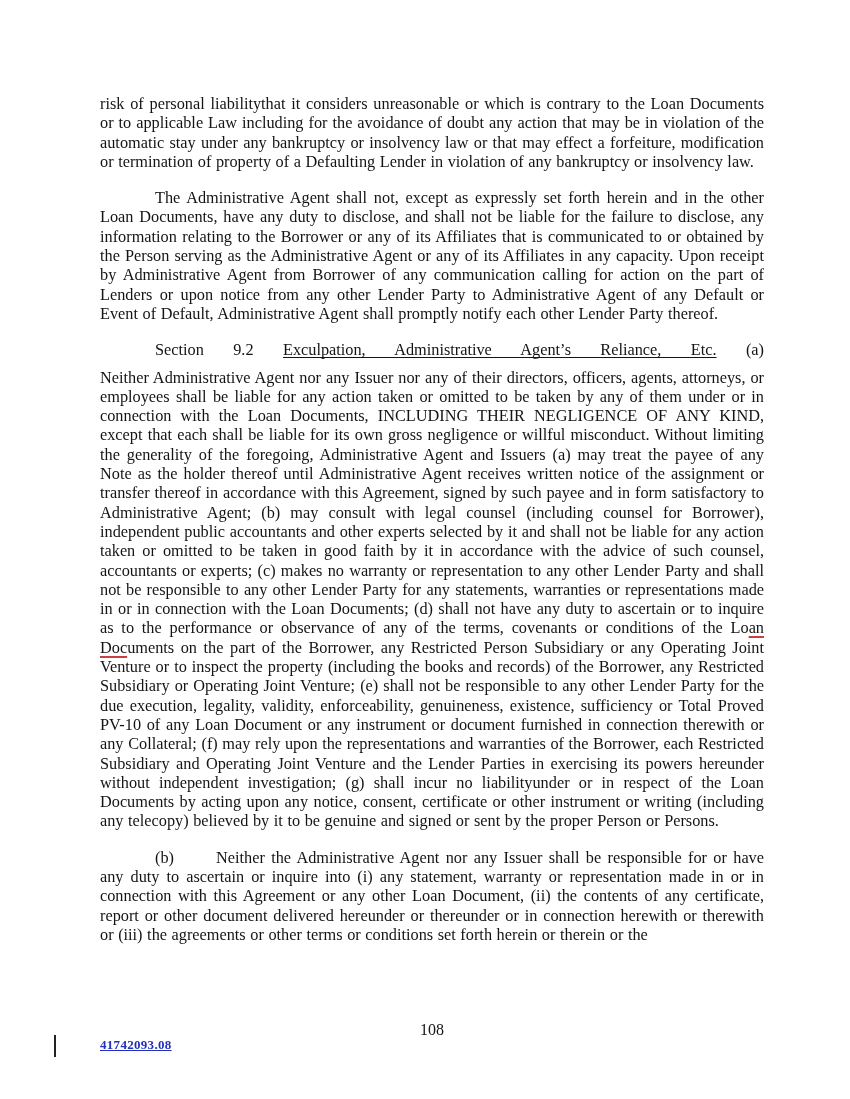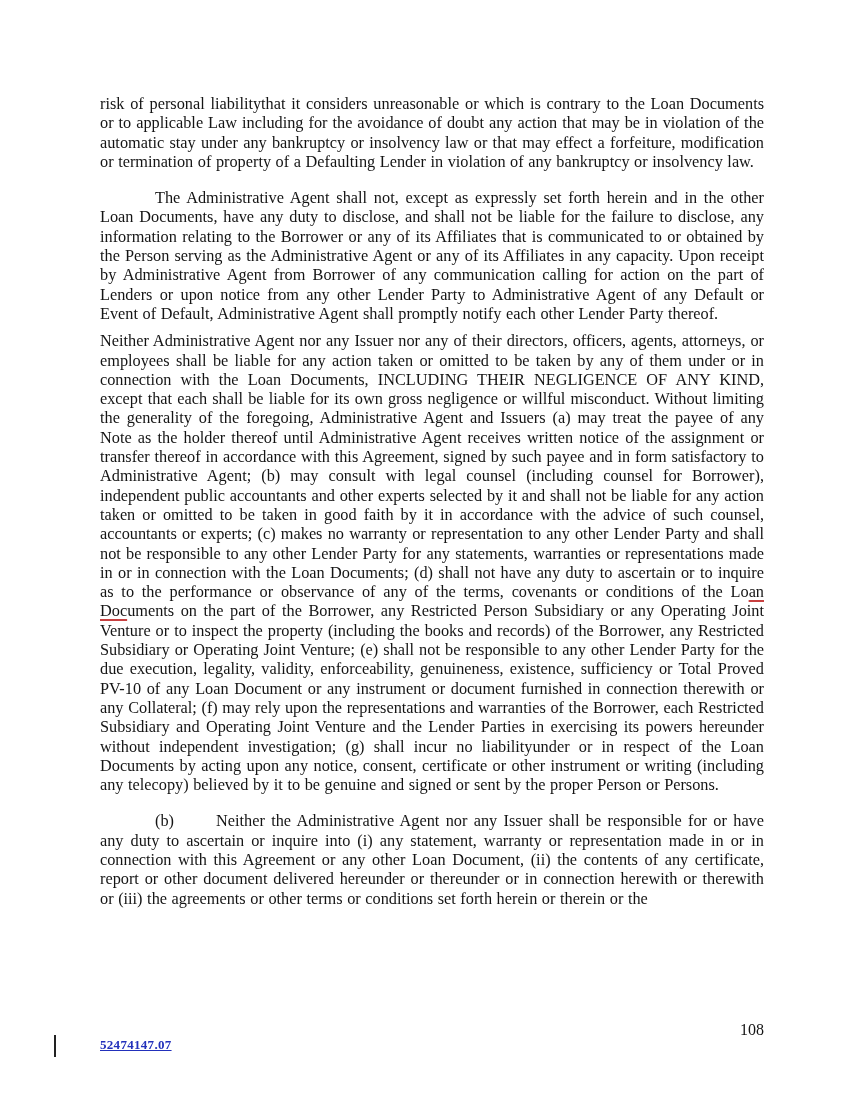--- a/index.html
+++ b/index.html
@@ -56,21 +56,21 @@
   }
   .tab-gap {
     display: inline-block;
     height: 1px;
   }
   .page-number {
     position: absolute;
     left: 100px;
     top: 1020px;
     width: 664px;
-    text-align: right;
+    text-align: center;
     font-size: 16px;
     line-height: 19px;
   }
   .doc-number {
     position: absolute;
     left: 100px;
     top: 1037px;
     font-size: 13px;
     font-weight: bold;
     text-decoration: underline;
@@ -85,22 +85,23 @@
     background: #222222;
   }
 </style>
 </head>
 <body>
 
 <div class="page">
   <div class="content">
       <div class="para body"><span>risk of personal liabilitythat it considers unreasonable or which is contrary to the Loan Documents or to applicable Law including for the avoidance of doubt any action that may be in violation of the automatic stay under any bankruptcy or insolvency law or that may effect a forfeiture, modification or termination of property of a Defaulting Lender in violation of any bankruptcy or insolvency law.</span></div>
       <div class="para body indented"><span>The Administrative Agent shall not, except as expressly set forth herein and in the other Loan Documents, have any duty to disclose, and shall not be liable for the failure to disclose, any information relating to the Borrower or any of its Affiliates that is communicated to or obtained by the Person serving as the Administrative Agent or any of its Affiliates in any capacity. Upon receipt by Administrative Agent from Borrower of any communication calling for action on the part of Lenders or upon notice from any other Lender Party to Administrative Agent of any Default or Event of Default, Administrative Agent shall promptly notify each other Lender Party thereof.</span></div>
+      <div class="para headline indented"><span>Section 9.2 </span><span class="seg-u">Exculpation, Administrative Agent’s Reliance, Etc.</span><span> (a)</span></div>
       <div class="para body-cont"><span>Neither Administrative Agent nor any Issuer nor any of their directors, officers, agents, attorneys, or employees shall be liable for any action taken or omitted to be taken by any of them under or in connection with the Loan Documents, INCLUDING THEIR NEGLIGENCE OF ANY KIND, except that each shall be liable for its own gross negligence or willful misconduct. Without limiting the generality of the foregoing, Administrative Agent and Issuers (a) may treat the payee of any Note as the holder thereof until Administrative Agent receives written notice of the assignment or transfer thereof in accordance with this Agreement, signed by such payee and in form satisfactory to Administrative Agent; (b) may consult with legal counsel (including counsel for Borrower), independent public accountants and other experts selected by it and shall not be liable for any action taken or omitted to be taken in good faith by it in accordance with the advice of such counsel, accountants or experts; (c) makes no warranty or representation to any other Lender Party and shall not be responsible to any other Lender Party for any statements, warranties or representations made in or in connection with the Loan Documents; (d) shall not have any duty to ascertain or to inquire as to the performance or observance of any of the terms, covenants or conditions of the Lo</span><span class="seg-redu">an Doc</span><span>uments on the part of the Borrower, any Restricted Person Subsidiary or any Operating Joint Venture or to inspect the property (including the books and records) of the Borrower, any Restricted Subsidiary or Operating Joint Venture; (e) shall not be responsible to any other Lender Party for the due execution, legality, validity, enforceability, genuineness, existence, sufficiency or Total Proved PV-10 of any Loan Document or any instrument or document furnished in connection therewith or any Collateral; (f) may rely upon the representations and warranties of the Borrower, each Restricted Subsidiary and Operating Joint Venture and the Lender Parties in exercising its powers hereunder without independent investigation; (g) shall incur no liabilityunder or in respect of the Loan Documents by acting upon any notice, consent, certificate or other instrument or writing (including any telecopy) believed by it to be genuine and signed or sent by the proper Person or Persons.</span></div>
       <div class="para body indented"><span>(b)</span><span class="tab-gap" style="width: 42px;"></span><span>Neither the Administrative Agent nor any Issuer shall be responsible for or have any duty to ascertain or inquire into (i) any statement, warranty or representation made in or in connection with this Agreement or any other Loan Document, (ii) the contents of any certificate, report or other document delivered hereunder or thereunder or in connection herewith or therewith or (iii) the agreements or other terms or conditions set forth herein or therein or the</span></div>
     </div>
 
   <div class="page-number">108</div>
 
   <div class="change-bar"></div>
 
-  <div class="doc-number" style="color: rgb(34, 48, 187);">52474147.07</div>
+  <div class="doc-number" style="color: rgb(34, 48, 187);">41742093.08</div>
 </div>
 
 </body></html>

